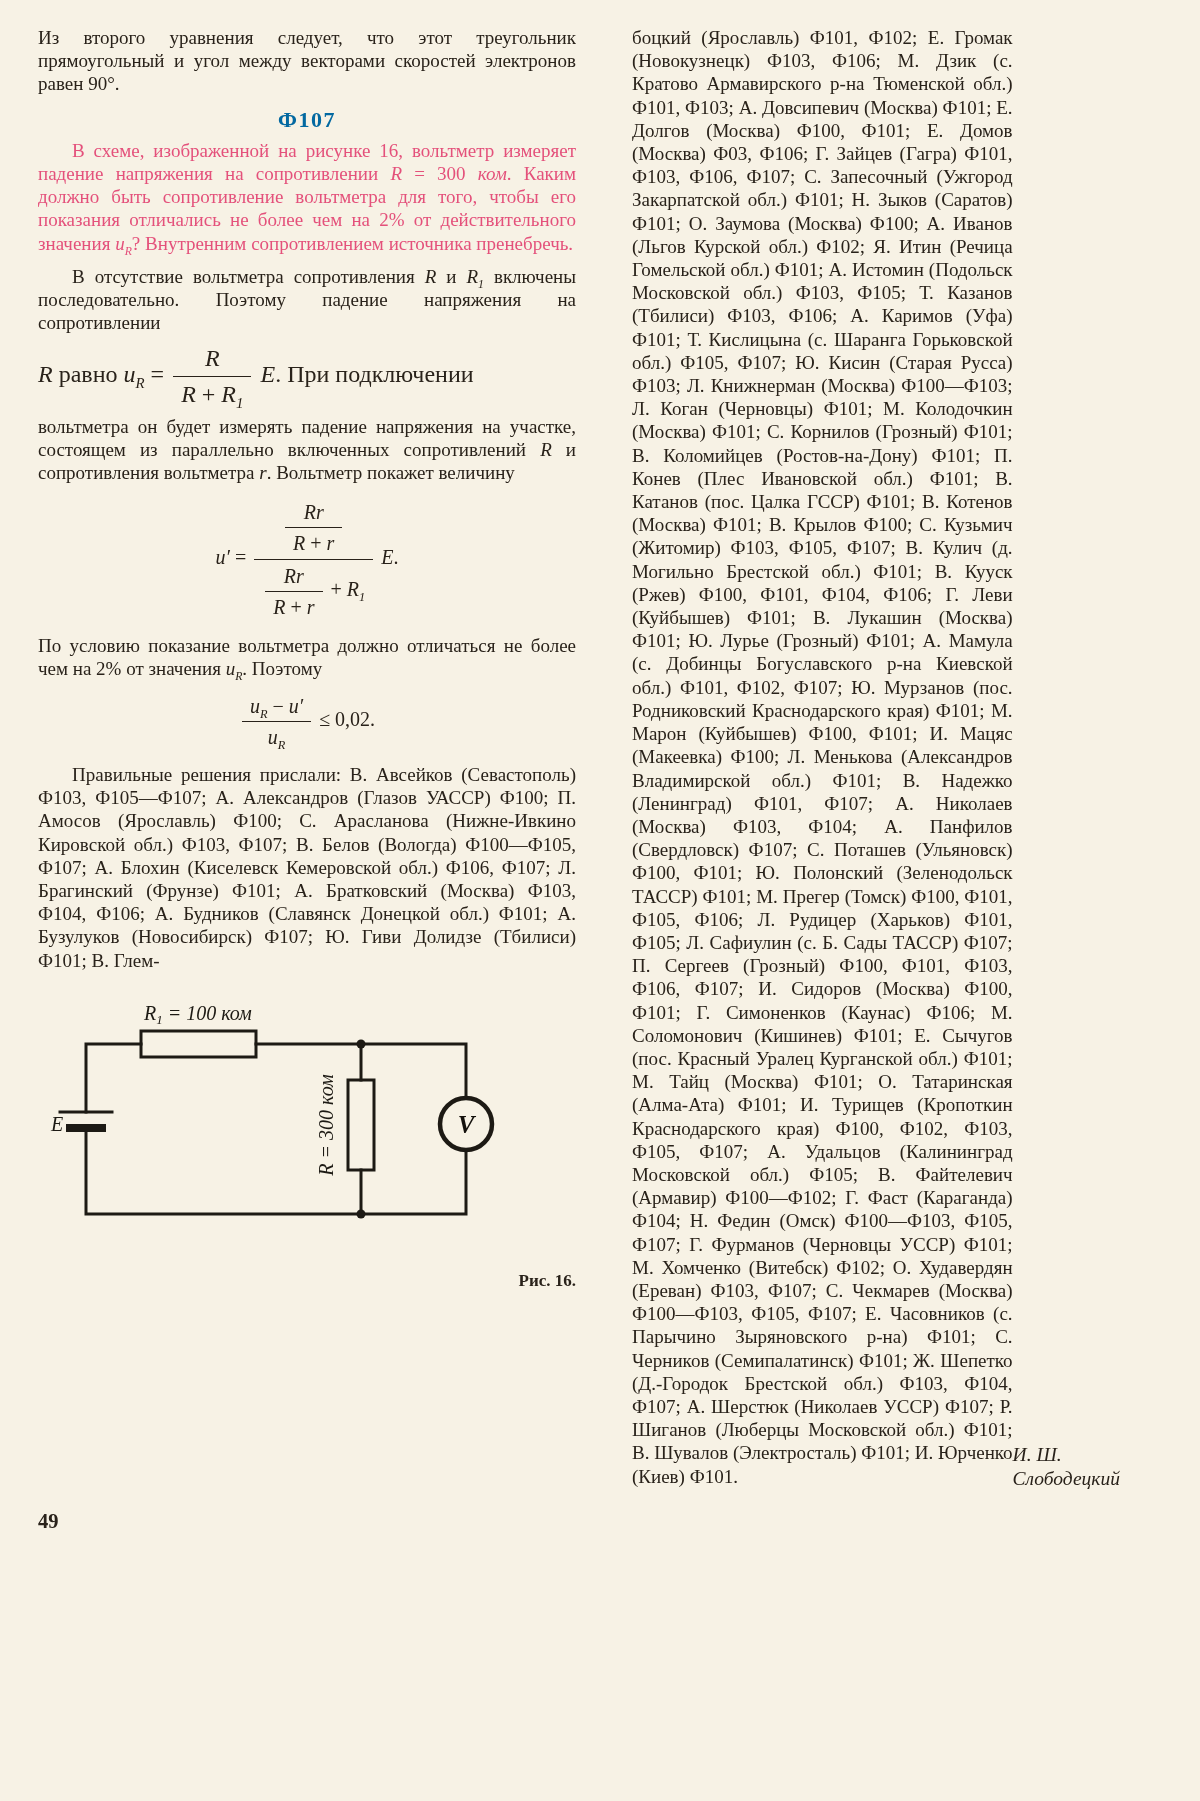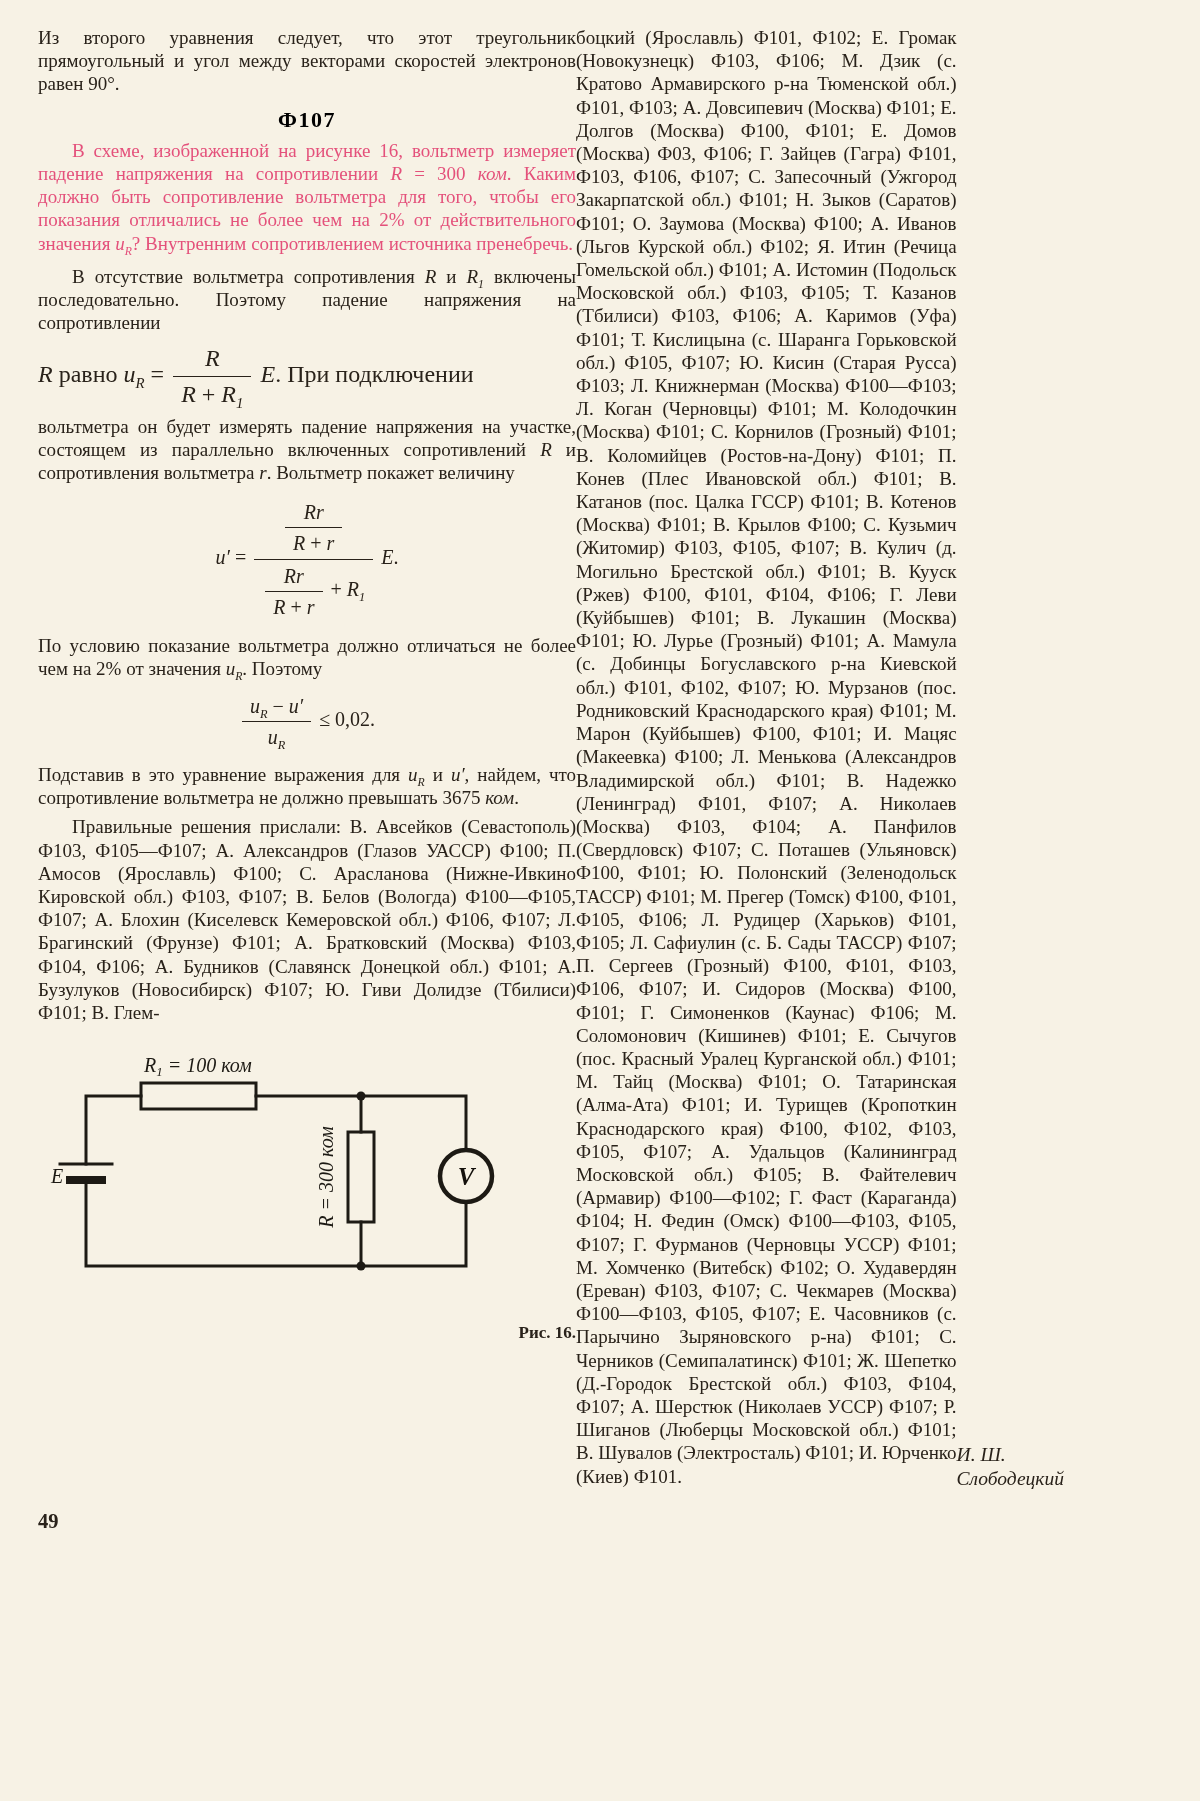--- a/index.html
+++ b/index.html
@@ -6,32 +6,32 @@
   html, body { width: 1200px; }
   body {
     height: 1801px;
     background: #f7f2e5;
     color: #29221a;
     font-family: "Liberation Serif", "DejaVu Serif", serif;
     overflow: hidden;
     position: relative;
   }
   .page { padding: 26px 30px 0 38px; }
-  .columns { display: flex; align-items: stretch; }
+  .columns { display: flex; gap: 56px; align-items: stretch; }
   .col {
     width: 538px;
     font-size: 19px;
     line-height: 23.2px;
     text-align: justify;
   }
   .col-right { display: flex; }
   .para { margin-bottom: 2px; }
   .indent { text-indent: 34px; }
   .prob-head {
-    color: #000000;
+    color: #0369a1;
     text-align: center;
     font-weight: bold;
     font-size: 22px;
     letter-spacing: 1.5px;
     margin: 12px 0 8px 0;
   }
   .pink { color: #e4517b; }
   .var { font-style: italic; }
   sub { font-size: 0.62em; line-height: 0; }
   .fline { margin: 9px 0 5px 0; font-size: 24px; }
@@ -98,21 +98,20 @@
               </span> + <span class="var">R<sub>1</sub></span></span>
           </span> <span class="var">E</span>.</div>
 
       <p class="para">По условию показание вольтметра должно отличаться не более чем на 2% от значения <span class="var">u<sub>R</sub></span>. Поэтому</p>
 
       <div class="formula"><span class="frac">
             <span class="fnum"><span class="var">u<sub>R</sub></span> − <span class="var">u′</span></span>
             <span class="fden"><span class="var">u<sub>R</sub></span></span>
           </span> ≤ 0,02.</div>
 
-      <p class="para">Подставив в это уравнение выражения для <span class="var">u<sub>R</sub></span> и <span class="var">u′</span>, найдем, что сопротивление вольтметра не должно превышать 3675 <span class="var">ком</span>.</p>
 
       <p class="para indent" style="margin-top:6px">Правильные решения прислали: В. Авсейков (Севастополь) Ф103, Ф105—Ф107; А. Александров (Глазов УАССР) Ф100; П. Амосов (Ярославль) Ф100; С. Арасланова (Нижне-Ивкино Кировской обл.) Ф103, Ф107; В. Белов (Вологда) Ф100—Ф105, Ф107; А. Блохин (Киселевск Кемеровской обл.) Ф106, Ф107; Л. Брагинский (Фрунзе) Ф101; А. Братковский (Москва) Ф103, Ф104, Ф106; А. Будников (Славянск Донецкой обл.) Ф101; А. Бузулуков (Новосибирск) Ф107; Ю. Гиви Долидзе (Тбилиси) Ф101; В. Глем-</p>
 
       <div class="figure-wrap">
         <svg width="484" height="246" viewBox="0 0 484 246">
           <g stroke="#1d1a14" stroke-width="3" fill="none" stroke-linecap="square">
             <path d="M40 42 H95 M210 42 H420 M40 42 V110 M40 126 V212 M40 212 H420 M420 42 V96 M420 148 V212 M315 42 V78 M315 168 V212"></path>
             <rect x="95" y="29" width="115" height="26"></rect>
             <rect x="302" y="78" width="26" height="90"></rect>
             <path d="M14 110 H66"></path>

